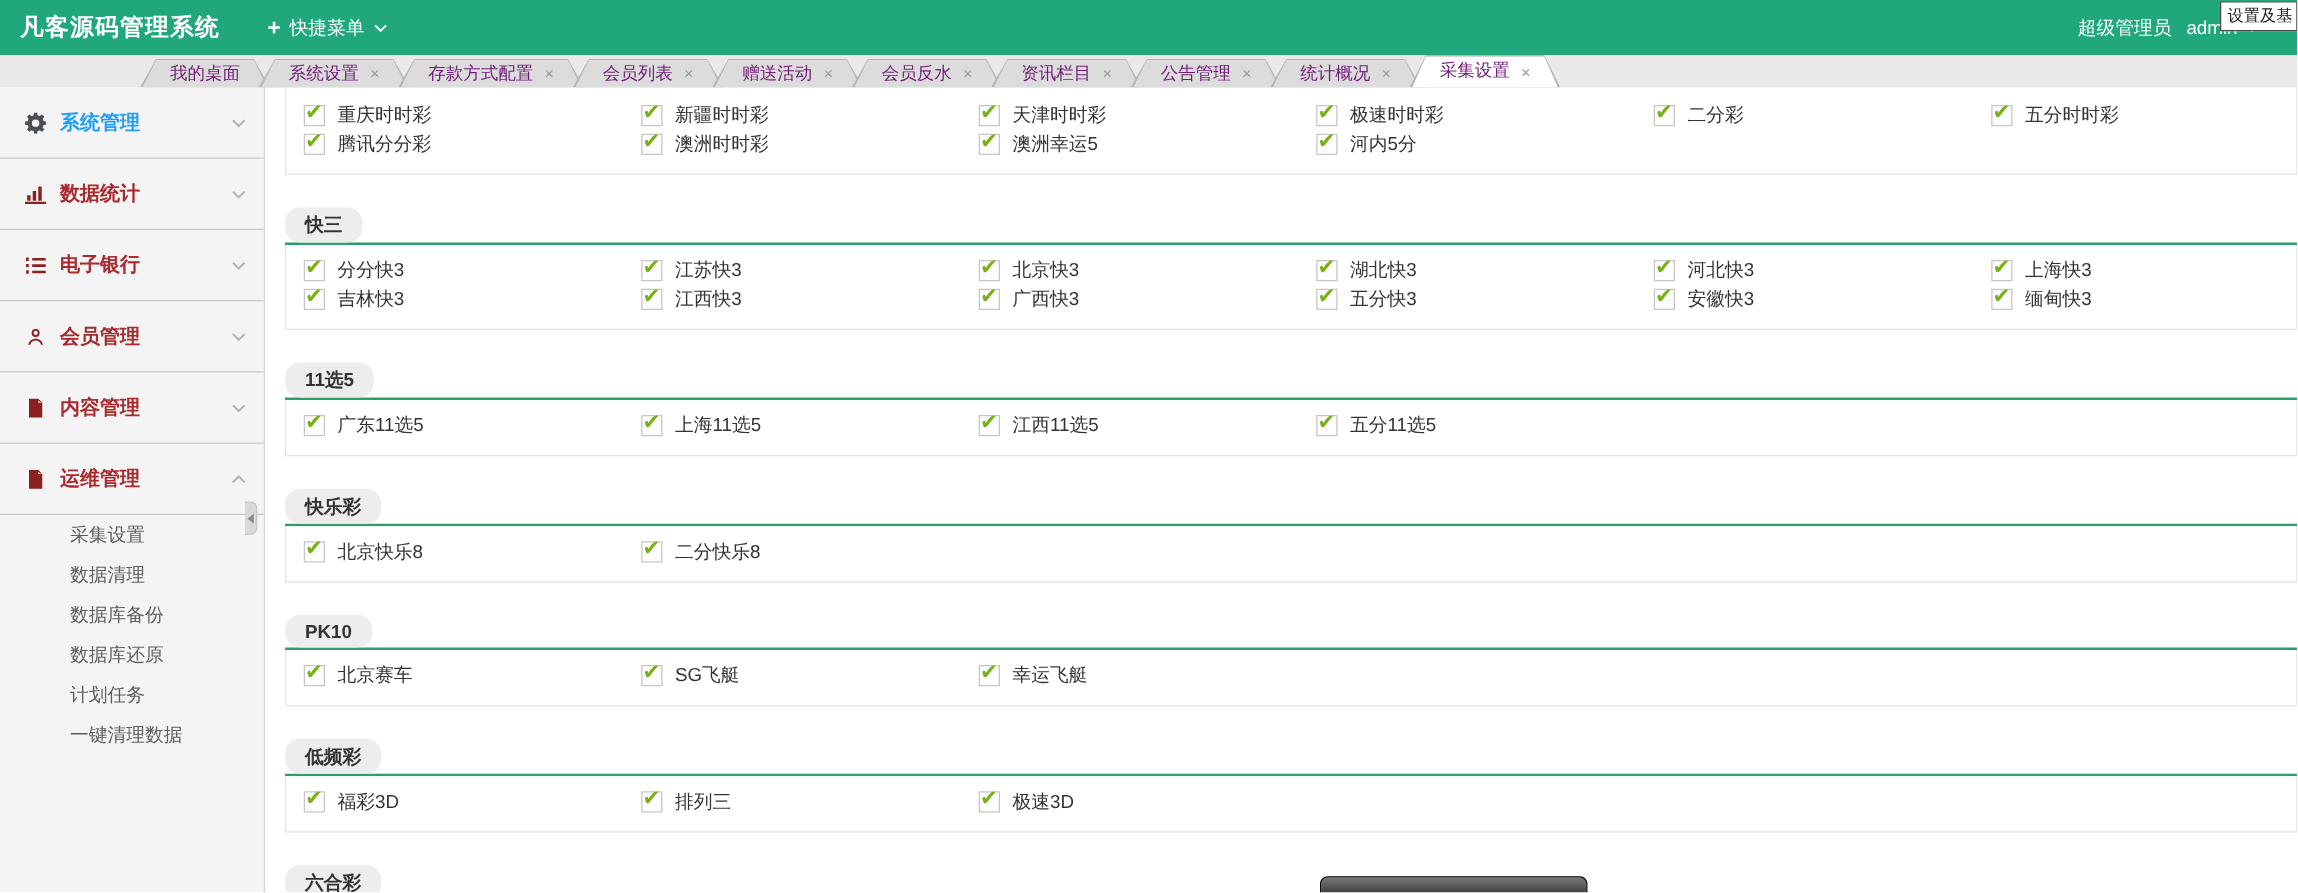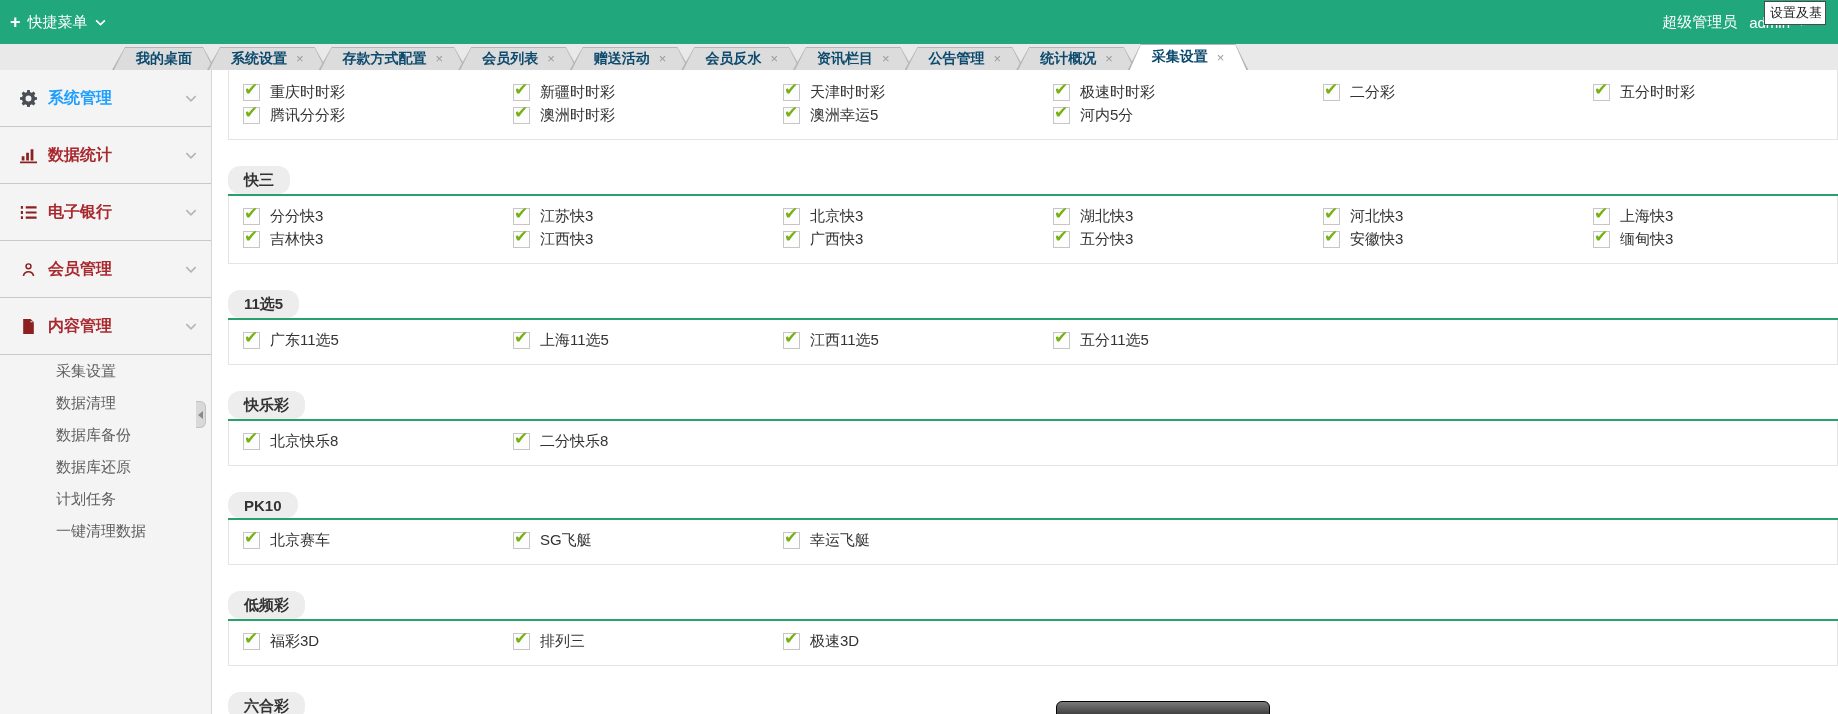--- a/index.html
+++ b/index.html
@@ -9,32 +9,32 @@
 
   
   .header { height:44px; background:var(--header-green,#21a77c); display:flex; align-items:center; color:#fff; position:relative; z-index:20; }
   .brand { font-size:19px; font-weight:bold; padding:0 28px 0 16px; letter-spacing:1px; }
   .quickmenu { display:flex; align-items:center; gap:7px; font-size:15px; cursor:pointer; padding:0 10px; height:100%; }
   .plus { font-size:18px; font-weight:bold; line-height:1; }
   .hdr-right { margin-left:auto; display:flex; align-items:center; gap:12px; font-size:15px; padding-right:31px; }
   .hdr-right .uname { display:flex; align-items:center; gap:6px; }
   .chev { display:inline-block; line-height:0; }
   .chev svg { display:block; }
-  .tooltip { position:absolute; top:1px; right:12px; background:#fff; color:#222; border:1px solid #4a4a4a;
+  .tooltip { position:absolute; top:1px; right:0; background:#fff; color:#222; border:1px solid #4a4a4a;
     font-size:13px; padding:2px 5px; white-space:nowrap; overflow:hidden; width:62px; z-index:60; }
 
   
   .tabbar { height:26px; background:#e9e9e9; display:flex; align-items:flex-end; padding-left:112px; position:relative; z-index:10; }
   .tab { position:relative; height:23px; padding:0 24px; display:flex; align-items:center; gap:9px;
     background:#b5b5b5; margin-right:-9px; cursor:pointer;
     clip-path:polygon(13px 0, calc(100% - 13px) 0, 100% 100%, 0 100%); }
   .tab::before { content:""; position:absolute; top:1px; left:2px; right:2px; bottom:0; background:#dcdcdc;
     clip-path:polygon(11px 0, calc(100% - 11px) 0, 100% 100%, 0 100%); }
   .tab > * { position:relative; z-index:2; }
-  .tab-label { font-size:14px; color:#0c4a6e; white-space:nowrap;font-weight:bold; }
+  .tab-label { font-size:14px; color:#701a75; white-space:nowrap; }
   .tab-close { font-size:13px; color:#9a9a9a; line-height:1; }
   .tab.active { height:26px; z-index:5; }
   .tab.active::before { background:#fff; }
 
   
   .main { display:flex; height:644px; position:relative; }
 
   
   .sidebar { width:212px; background:#f4f4f4; border-right:1px solid #d5d5d5; flex:none; overflow:hidden; }
   .side-item { height:57px; display:flex; align-items:center; padding:0 14px 0 20px; gap:11px;
@@ -69,20 +69,21 @@
   
   .dark-popup { position:absolute; left:1056px; top:701px; width:214px; height:30px; border-radius:6px;
     background:linear-gradient(180deg,#7a7a7a,#1c1c1c 70%); border:1px solid #050505; z-index:50; }
 </style>
 </head>
 <body>
 
 <div class="app">
 
   <div class="header">
+    <div class="brand">凡客源码管理系统</div>
     <div class="quickmenu">
       <span class="plus">+</span>
       <span>快捷菜单</span>
       <span class="chev">
           <svg width="11" height="7" viewBox="0 0 10 6">
             <path d="M1 1l4 4 4-4" fill="none" stroke="#fff" stroke-width="1.5"></path>
           </svg>
         </span>
     </div>
     <div class="hdr-right">
@@ -201,20 +202,33 @@
               <path d="M3 1h7l3 3v11H3V1zm7 1.5V4h2.5L10 2.5zM5 6h6v1.2H5zM5 8.8h6V10H5zM5 11.6h6v1.2H5z"></path>
             </svg>
           </span>
           <span class="milabel">内容管理</span>
           <span class="side-chev chev">
             <svg width="12" height="7" viewBox="0 0 10 6">
               <path d="M1 1l4 4 4-4" fill="none" stroke="currentColor" stroke-width="1.4"></path>
             </svg>
           </span>
         </div>
+        <div class="side-item">
+          <span class="mi">
+            <svg viewBox="0 0 16 16" fill="currentColor">
+              <path d="M3 1h7l3 3v11H3V1zm7 1.5V4h2.5L10 2.5zM5 6h6v1.2H5zM5 8.8h6V10H5zM5 11.6h4v1.2H5z"></path>
+            </svg>
+          </span>
+          <span class="milabel">运维管理</span>
+          <span class="side-chev chev">
+            <svg width="12" height="7" viewBox="0 0 10 6">
+              <path d="M1 5l4-4 4 4" fill="none" stroke="currentColor" stroke-width="1.4"></path>
+            </svg>
+          </span>
+        </div>
         <div class="submenu">
           <div class="submenu-item">
             <span>采集设置</span>
           </div>
           <div class="submenu-item">
             <span>数据清理</span>
           </div>
           <div class="submenu-item">
             <span>数据库备份</span>
           </div>

